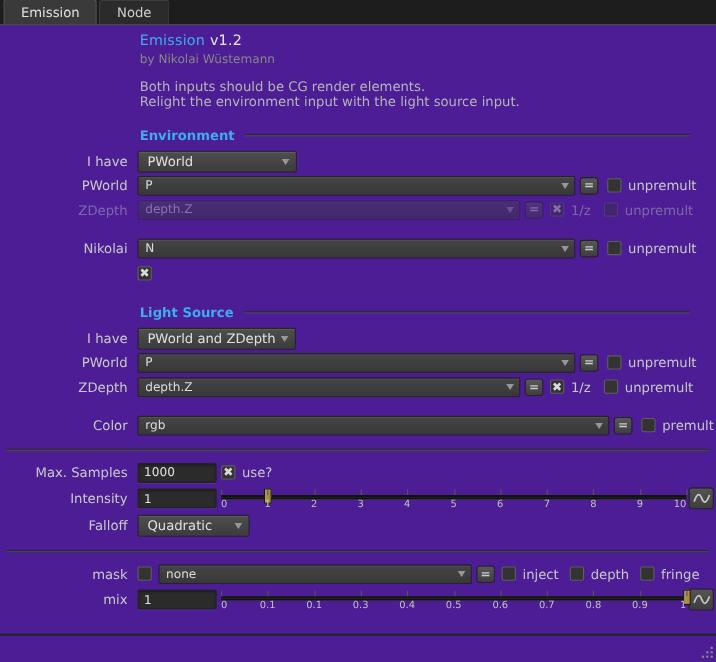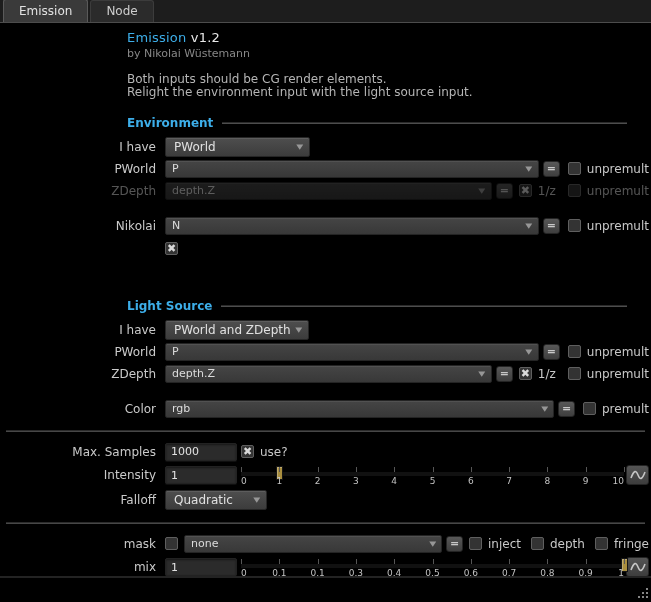--- a/index.html
+++ b/index.html
@@ -1,21 +1,21 @@
 <!DOCTYPE html>
 <html><head>
 <meta charset="utf-8">
 <style>
   * { box-sizing: border-box; margin: 0; padding: 0; }
   html,body { width:651px; height:602px; }
   body {
     font-family: "DejaVu Sans", "Liberation Sans", sans-serif;
     background:#1d1d1d; overflow:hidden;
   }
-  .window { width:651px; height:602px; background:#000000; position:relative; }
+  .window { width:651px; height:602px; background:#4c1d95; position:relative; }
 
   
   .tabbar { height:22px; background:#1d1d1d; display:flex; align-items:flex-end; padding-left:3px; }
   .tab {
     font-size:12px; color:#cfcfcf; padding:3px 15px 4px 15px;
     background:#2b2b2b; border:1px solid #3c3c3c; border-bottom:none;
     border-radius:3px 3px 0 0; margin-right:2px; cursor:default;
   }
   .tab.active { background:#3a3a3a; border-color:#5a5a5a; color:#e2e2e2; padding-top:4px; }
   .pane { height:579px; border-top:1px solid #4c4c4c; padding-top:7px; position:relative; }
@@ -26,21 +26,21 @@
   .title .ver { color:#e8e8e8; }
   .byline { font-size:11px; color:#878787; margin-top:2px; }
   .desc { margin-top:13px; font-size:12px; color:#b5b5b5; line-height:13px; }
 
   
   .section-head { display:flex; align-items:center; margin:17px 24px 6px 127px; }
   .section-title { color:#3daee9; font-weight:bold; font-size:12px; white-space:nowrap; }
   .section-rule { flex:1; height:2px; margin-left:9px; border-top:1px solid #2a2a2a; border-bottom:1px solid #4d4d4d; }
 
   
-  .row { display:flex; align-items:center; height:19px; margin:0 2px 3px 0;padding-left:40px; }
+  .row { display:flex; align-items:center; height:19px; margin:0 2px 3px 0; }
   .row.tall { height:21px; margin-bottom:2px; }
   .row.disabled { opacity:.42; }
   .label { width:125px; flex:none; text-align:right; padding-right:9px; font-size:12px; color:#cacaca; white-space:nowrap; }
 
   .combo {
     height:20px; display:inline-flex; align-items:center; padding:0 7px 0 8px;
     background:linear-gradient(#4e4e4e,#3c3c3c); border:1px solid #262626;
     border-radius:2px; box-shadow: inset 0 1px 0 rgba(255,255,255,.09);
     font-size:12px; color:#e0e0e0; cursor:default;
   }
@@ -169,21 +169,21 @@
       <span class="eqbtn">=</span>
       <span class="checkbox ml8"></span>
       <span class="cb-label">unpremult</span>
     </div>
 
     <div class="row" style="margin-top:4px">
       <span class="label"></span>
       <span class="checkbox checked">✖</span>
     </div>
 
-    <div class="section-head" style="margin-top:41px">
+    <div class="section-head" style="margin-top:19px">
       <span class="section-title">Light Source</span>
       <span class="section-rule"></span>
     </div>
 
     <div class="row tall">
       <span class="label">I have</span>
       <span class="combo" style="width:144px">
         <span>PWorld and ZDepth</span>
         <span class="arrow">▼</span>
       </span>

